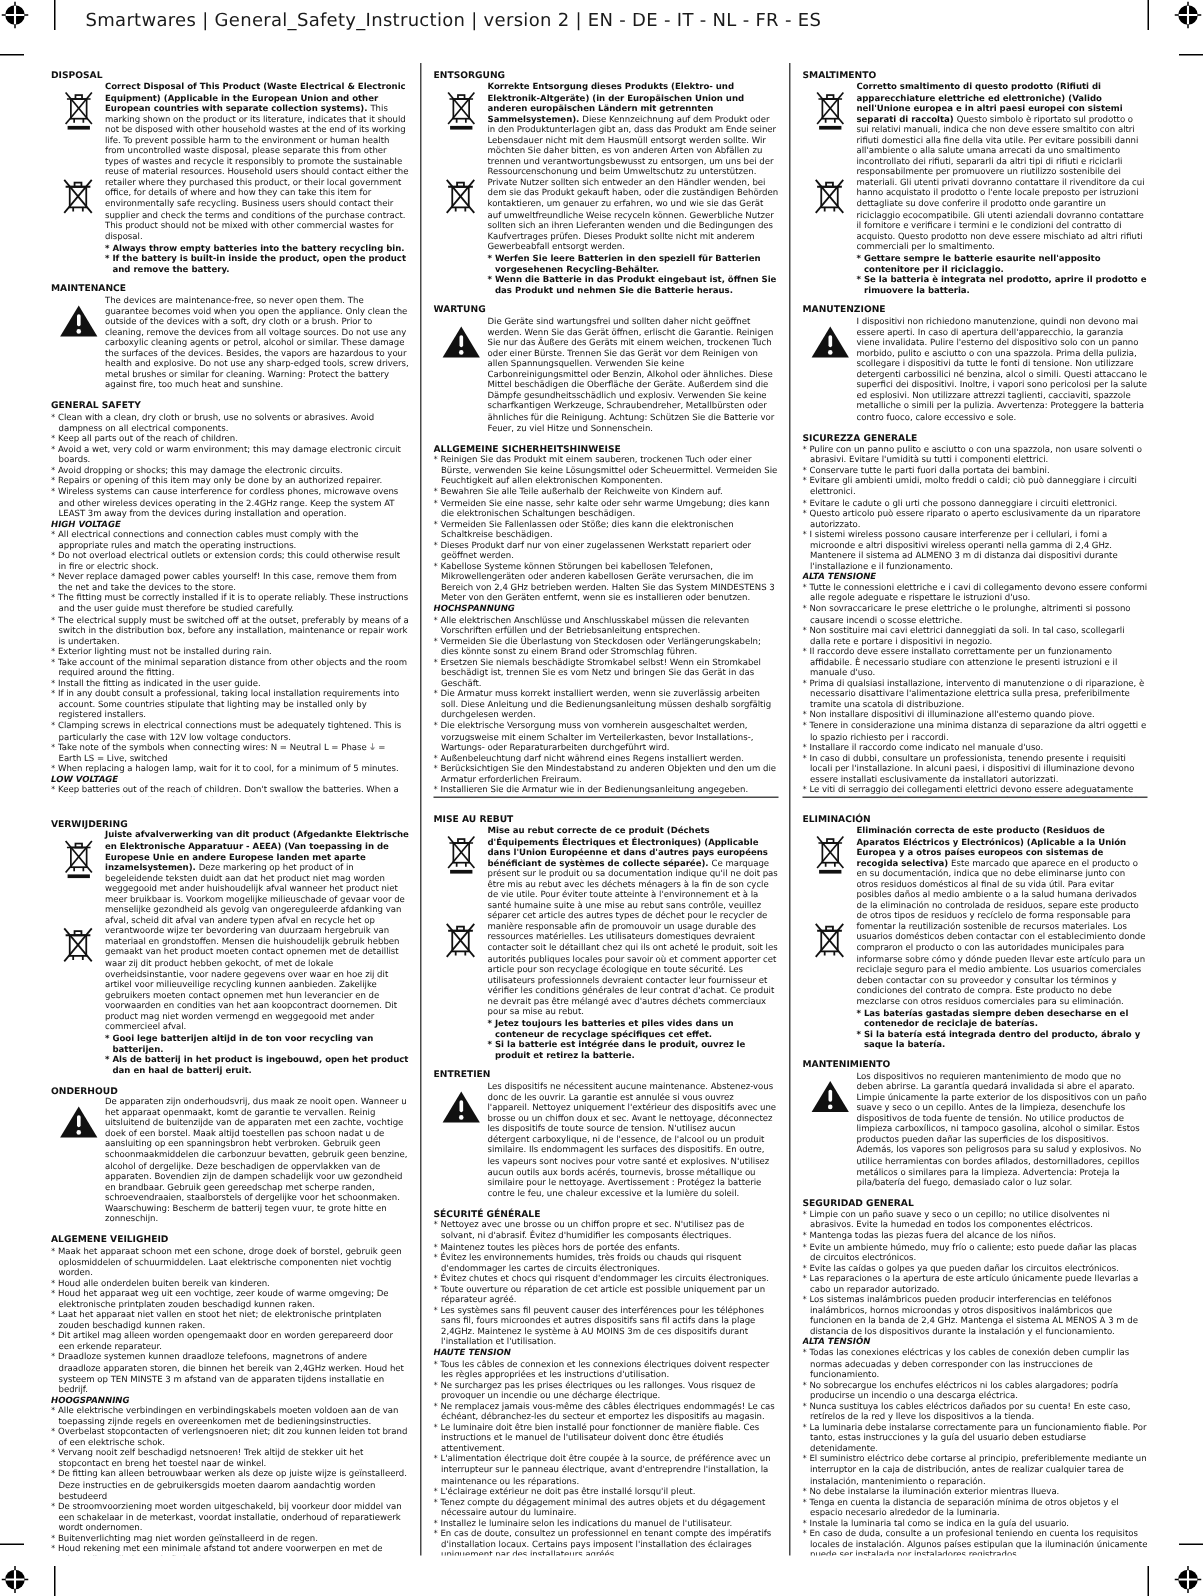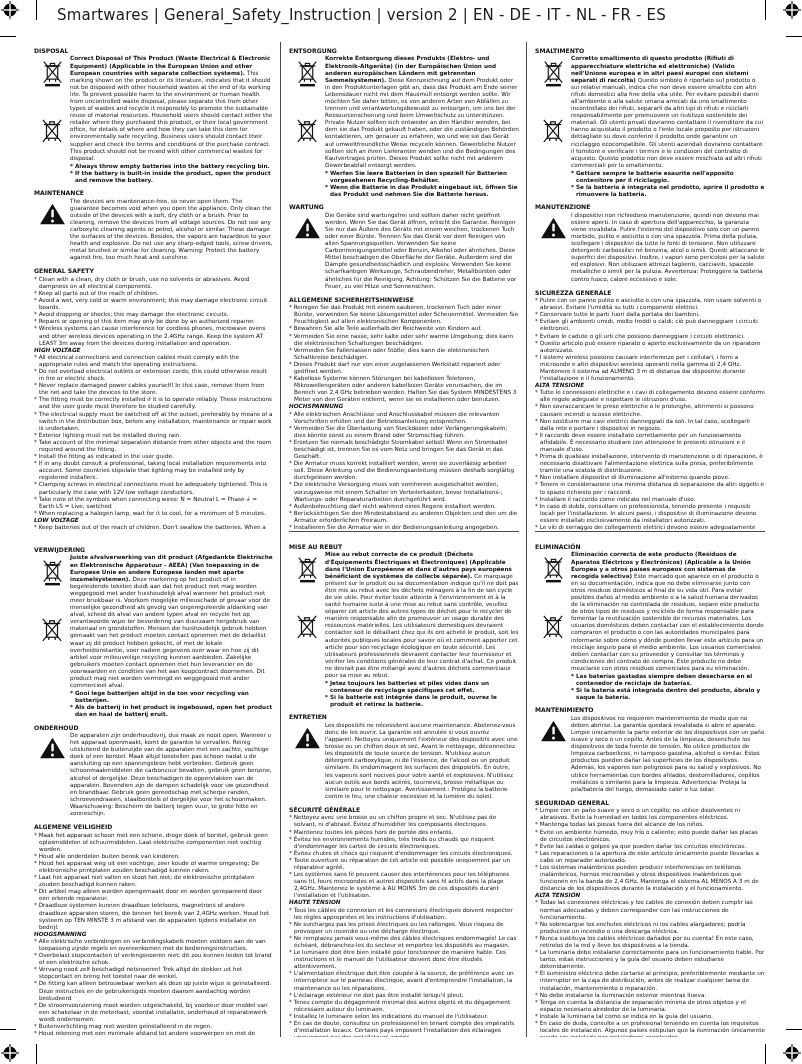--- a/index.html
+++ b/index.html
@@ -1,18 +1,18 @@
 <!DOCTYPE html>
 <html><head>
 <meta charset="utf-8">
 <style>
   html,body{margin:0;padding:0}
   body{width:802px;height:1064px;position:relative;background:#fff;color:#111;
        font-family:"DejaVu Sans",sans-serif;overflow:hidden}
-  .doc-header{position:absolute;top:6px;left:57px;font-size:15px;color:#1a1a1a;letter-spacing:.2px;white-space:nowrap}
+  .doc-header{position:absolute;top:6px;left:57px;font-size:12px;color:#1a1a1a;letter-spacing:.2px;white-space:nowrap}
   .reg{position:absolute;width:18px;height:18px}
   .reg.tl{left:1px;top:1px}.reg.tr{right:1px;top:1px}.reg.bl{left:1px;bottom:2px}.reg.br{right:1px;bottom:2px}
   .tick{position:absolute;background:#000}
   .tick.v{width:1px;height:20px}
   .tick.h{width:16px;height:1px}
   .columns{position:absolute;left:34px;top:42px;width:738px;display:flex;align-items:stretch}
   .column{width:246px;box-sizing:border-box;padding-right:7px;position:relative}
   .column.bordered{border-left:1px solid #4a4a4a;padding-left:8px}
   .block-top{height:489px;overflow:hidden}
   .block-bottom{height:506px;overflow:hidden;padding-top:6px;box-sizing:border-box}

